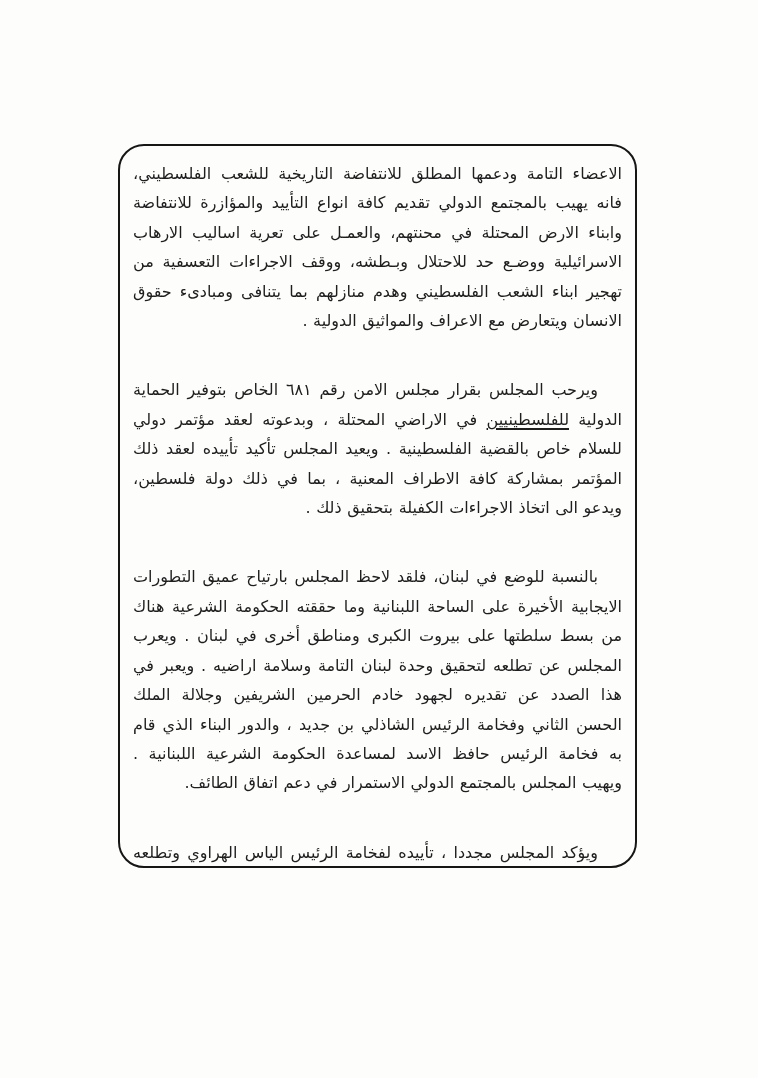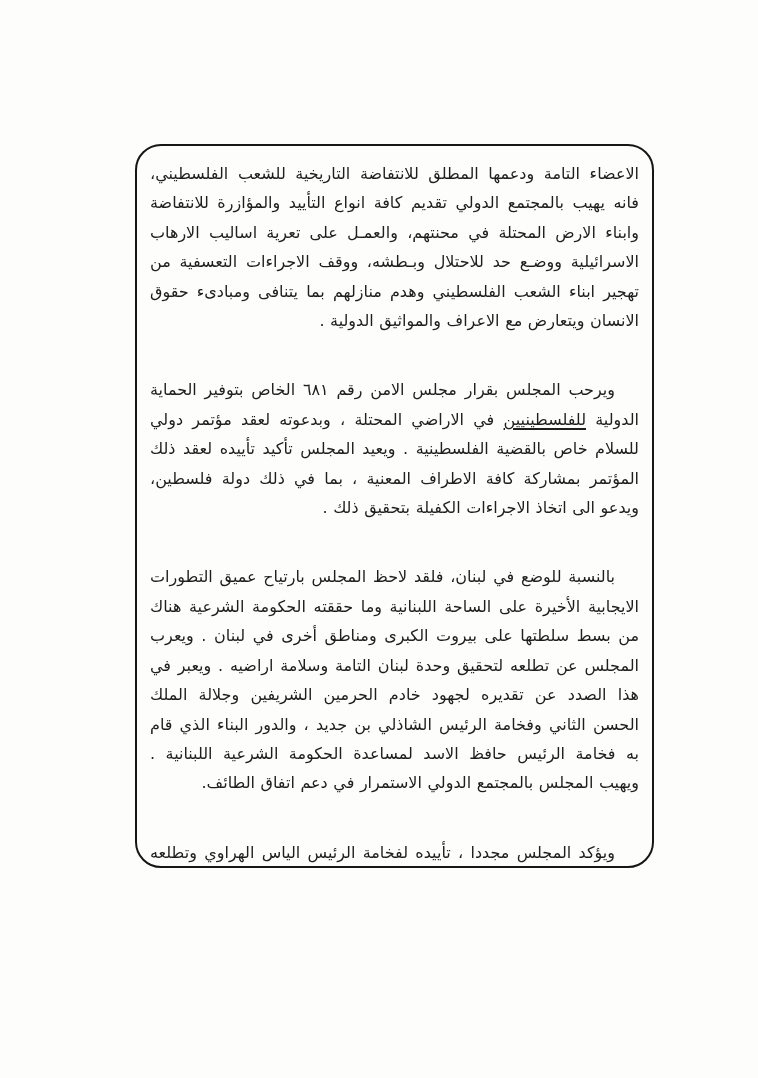--- a/index.html
+++ b/index.html
@@ -8,21 +8,21 @@
     background: #fdfdfc;
     font-family: "DejaVu Sans", sans-serif;
     color: #1e1e1e;
     position: relative;
     overflow: hidden;
   }
   .page { position: absolute; inset: 0; }
 
   .frame {
     position: absolute;
-    left: 135px; top: 144px;
+    left: 118px; top: 144px;
     width: 519px; height: 724px;
     box-sizing: border-box;
     border: 2px solid #161616;
     border-radius: 26px;
     padding: 13px 13px 0 13px;
     direction: rtl;
     overflow: hidden;
     background: transparent;
   }
 

